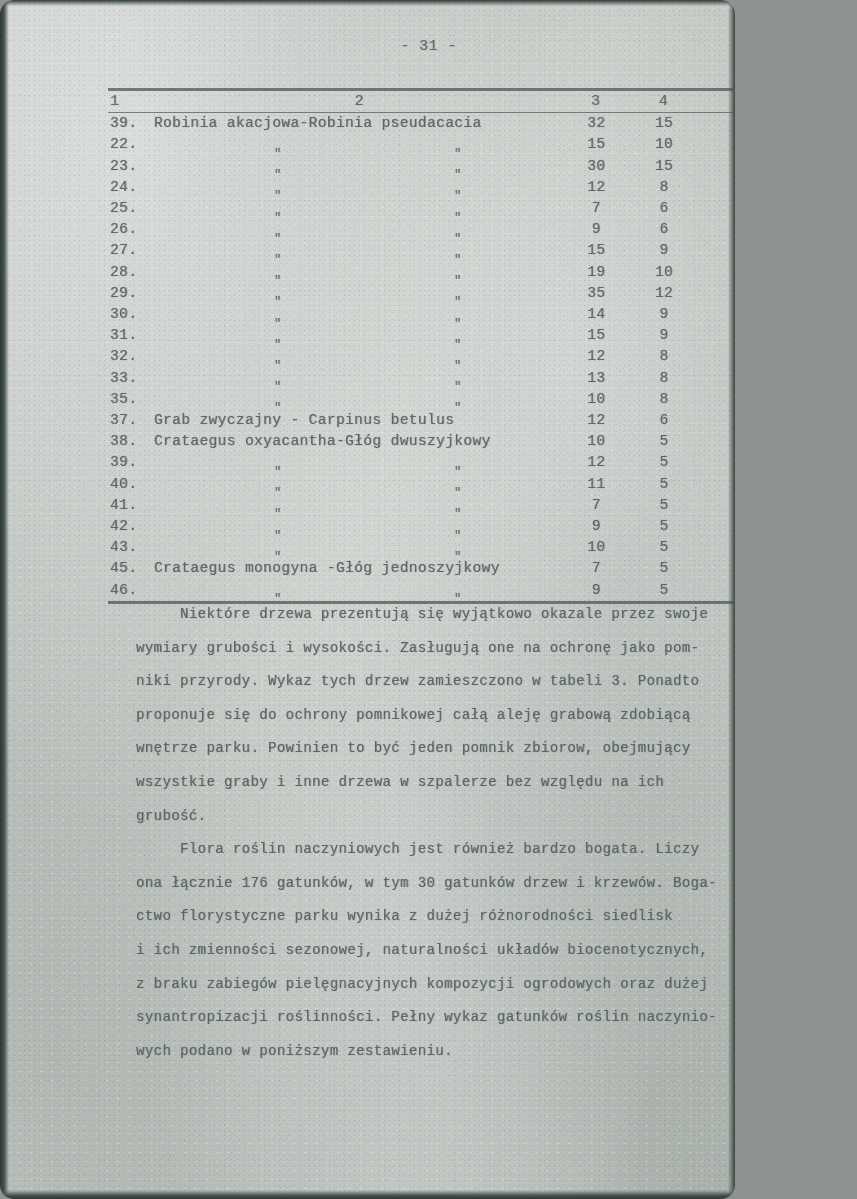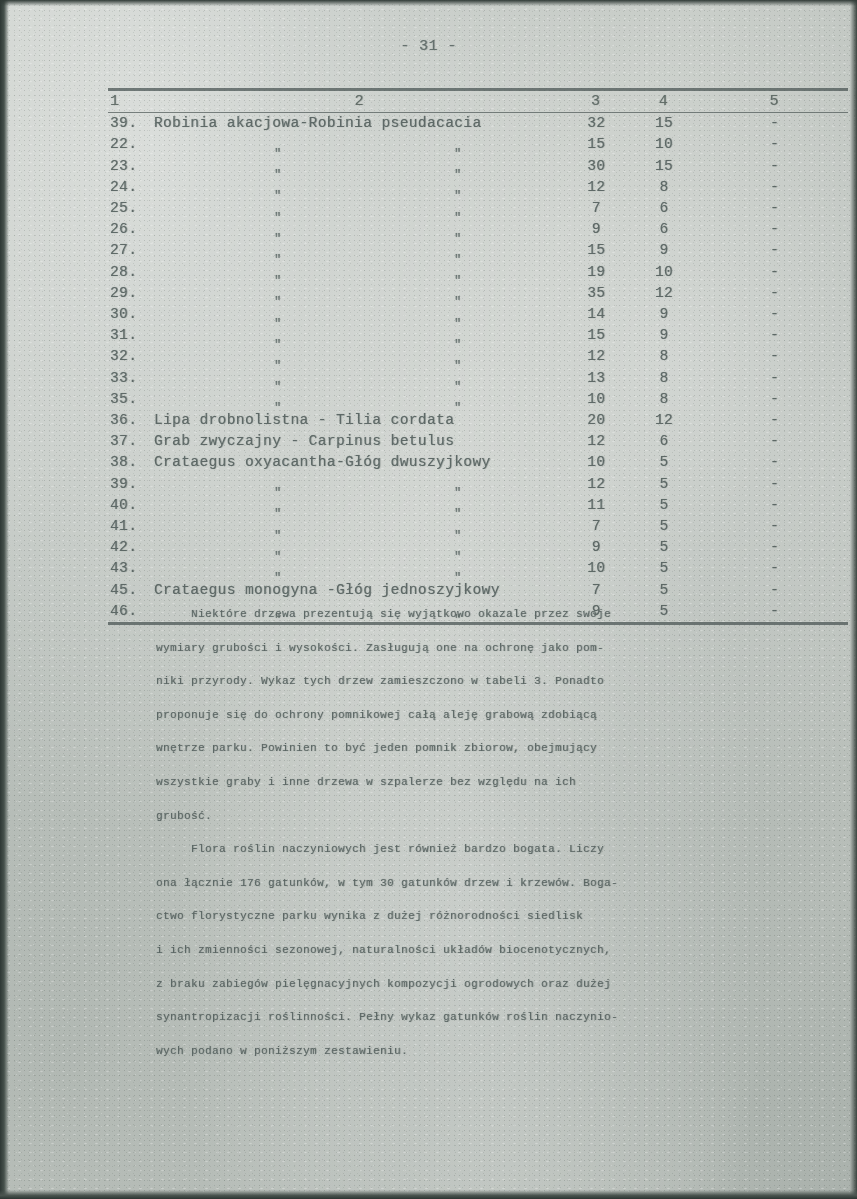--- a/index.html
+++ b/index.html
@@ -11,31 +11,32 @@
   body {
     width: 857px;
     height: 1199px;
     overflow: hidden;
     font-family: "Liberation Mono", "DejaVu Sans Mono", monospace;
   }
 
   
   #page {
     position: relative;
-    width: 857px;
+    width: 735px;
     height: 1199px;
     background-color: #c3c9c4;
     background-image:
       radial-gradient(ellipse at 18% 12%, rgba(255,255,255,0.40) 0%, rgba(255,255,255,0) 46%),
       radial-gradient(ellipse at 78% 30%, rgba(255,255,255,0.28) 0%, rgba(255,255,255,0) 40%),
       radial-gradient(ellipse at 55% 78%, rgba(255,255,255,0.26) 0%, rgba(255,255,255,0) 45%),
       radial-gradient(ellipse at 88% 92%, rgba(120,132,126,0.30) 0%, rgba(120,132,126,0) 42%),
       radial-gradient(ellipse at 8% 88%, rgba(120,132,126,0.26) 0%, rgba(120,132,126,0) 40%),
       linear-gradient(118deg, #c8cdc8 0%, #bfc5c0 22%, #c6cbc6 46%, #bcc2bd 68%, #c5cac5 88%, #b9bfba 100%);
     overflow: hidden;
+    border-radius: 14px;
   }
 
   
   #grain {
     position: absolute;
     inset: 0;
     pointer-events: none;
     opacity: 0.55;
     background-image:
       radial-gradient(rgba(255,255,255,0.55) 0.6px, rgba(255,255,255,0) 0.8px),
@@ -132,24 +133,24 @@
     top: -1px;
   }
   .ditto.a { left: 120px; }
   .ditto.b { left: 300px; }
 
   .dash { letter-spacing: 0; }
 
   
   #body-text {
     position: absolute;
-    left: 156px;
+    left: 136px;
     top: 598px;
     width: 700px;
-    font-size: 11px;
+    font-size: 14px;
     color: #515d5b;
   }
   #body-text p {
     margin: 0 0 0 0;
     line-height: 33.6px;
     white-space: pre;
   }
 
   .line { display: block; white-space: pre; }
 </style>
@@ -278,27 +279,20 @@
               <td class="c-d5 dash">-</td>
             </tr>
             <tr>
               <td class="c-num">35.</td>
               <td class="c-name"><span class="ditto-line"><span class="ditto a">"</span><span class="ditto b">"</span></span></td>
               <td class="c-d3">10</td>
               <td class="c-d4">8</td>
               <td class="c-d5 dash">-</td>
             </tr>
             <tr>
-              <td class="c-num">36.</td>
-              <td class="c-name">Lipa drobnolistna - Tilia cordata</td>
-              <td class="c-d3">20</td>
-              <td class="c-d4">12</td>
-              <td class="c-d5 dash">-</td>
-            </tr>
-            <tr>
               <td class="c-num">37.</td>
               <td class="c-name">Grab zwyczajny - Carpinus betulus</td>
               <td class="c-d3">12</td>
               <td class="c-d4">6</td>
               <td class="c-d5 dash">-</td>
             </tr>
             <tr>
               <td class="c-num">38.</td>
               <td class="c-name">Crataegus oxyacantha-Głóg dwuszyjkowy</td>
               <td class="c-d3">10</td>

